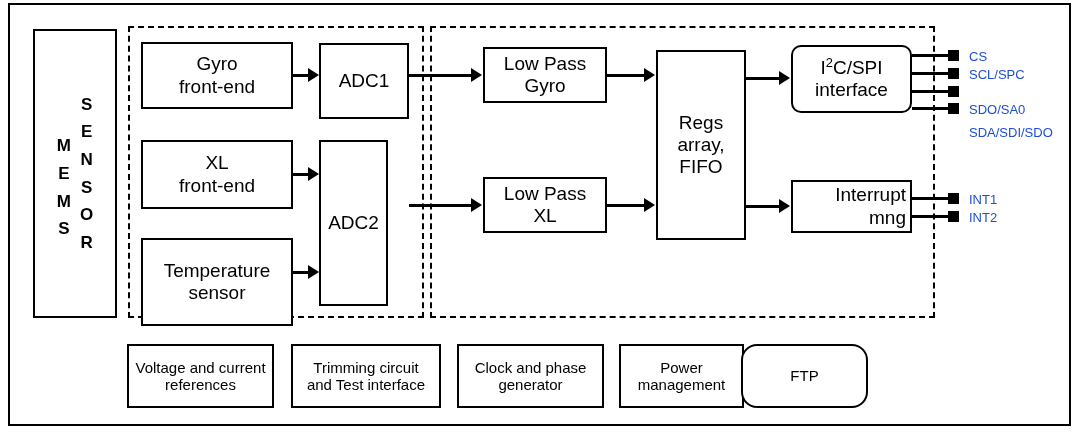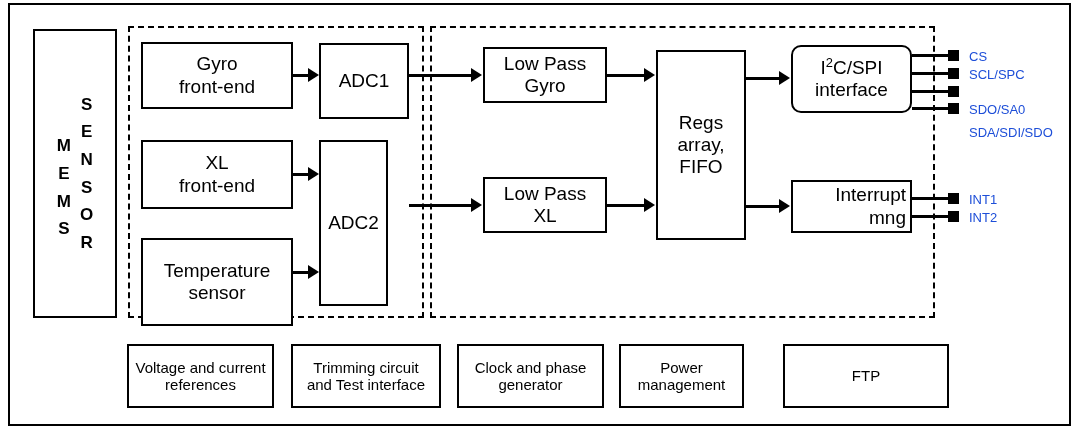--- a/index.html
+++ b/index.html
@@ -86,21 +86,21 @@
   #regs-fifo       { left: 656px; top: 50px;  width: 90px;  height: 190px; }
   #i2c-spi         { left: 791px; top: 45px;  width: 121px; height: 68px; border-radius: 10px; }
   #interrupt-mng   { left: 791px; top: 180px; width: 121px; height: 53px; text-align: right; }
 
   
   .support-block { top: 344px; height: 64px; font-size: 15px; }
   #blk-voltage  { left: 127px; width: 147px; }
   #blk-trimming { left: 291px; width: 150px; }
   #blk-clock    { left: 457px; width: 147px; }
   #blk-power    { left: 619px; width: 125px; }
-  #blk-ftp      { left: 783px; width: 166px; }
+  #blk-ftp      { left: 741px; width: 127px; border-radius: 16px; }
 
   
   .hline {
     position: absolute;
     height: 3px;
     background: #000;
   }
   .arrowhead {
     position: absolute;
     width: 0; height: 0;

